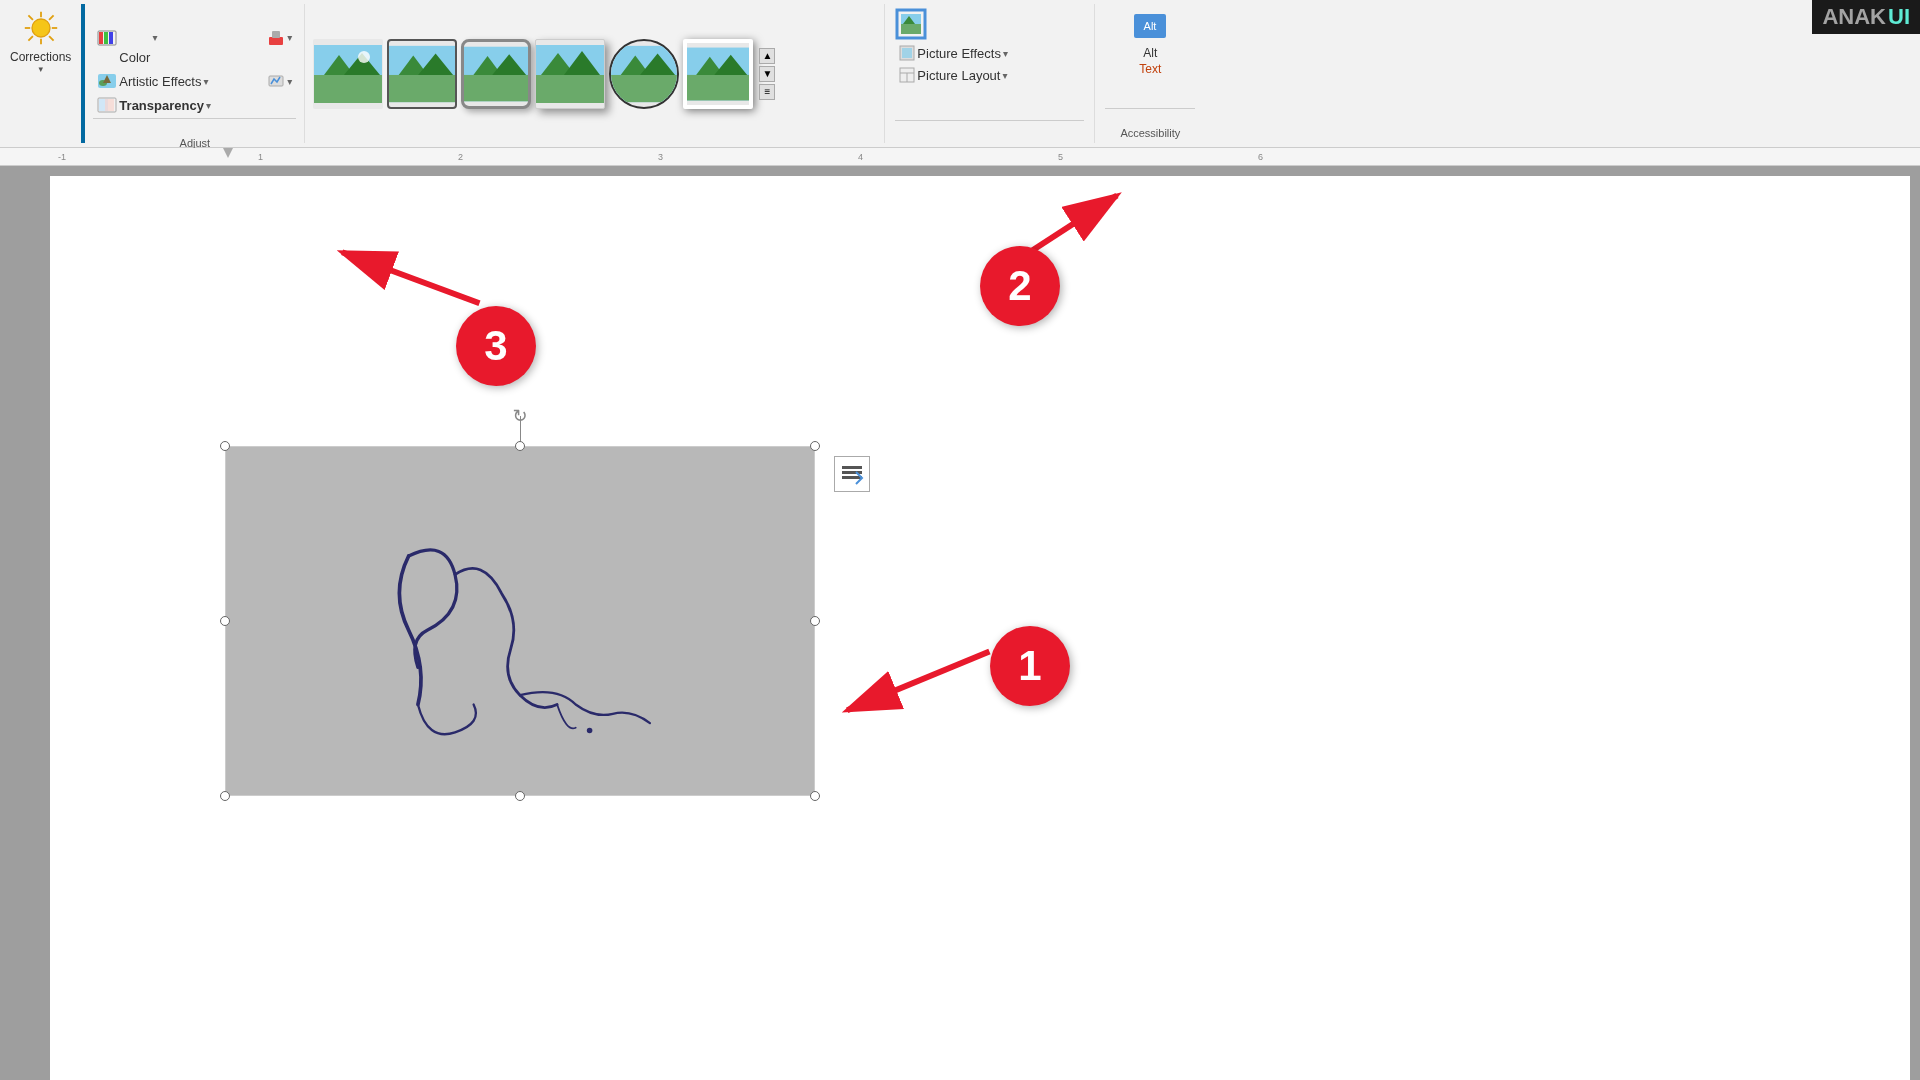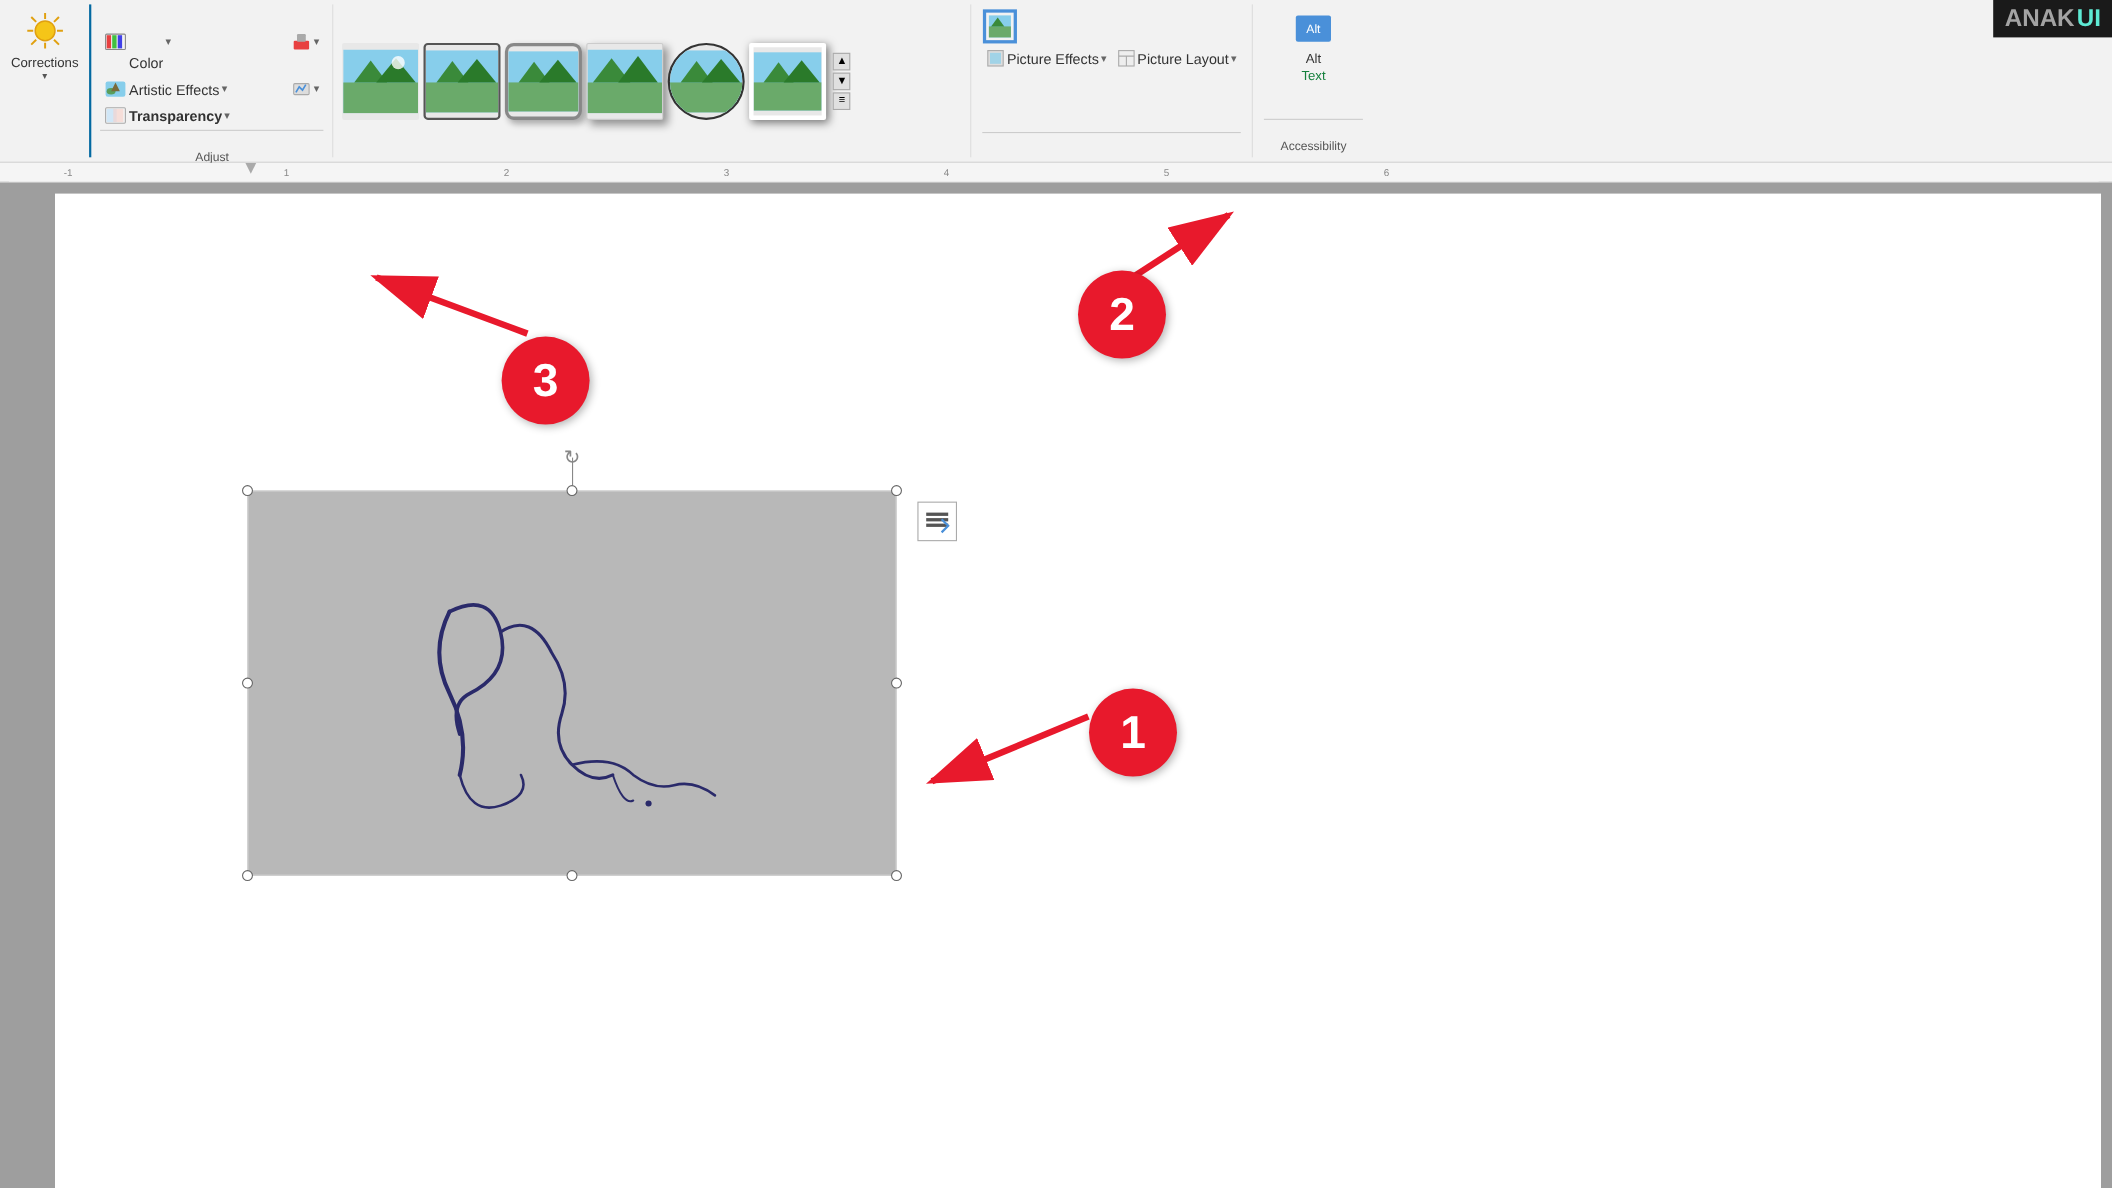--- a/index.html
+++ b/index.html
@@ -264,21 +264,21 @@
     .style-thumb-3 { border: 3px solid #888; border-radius: 8px; box-shadow: 3px 3px 6px rgba(0,0,0,0.3); }
     .style-thumb-4 { box-shadow: 4px 4px 8px rgba(0,0,0,0.4); }
     .style-thumb-5 { border: 2px solid #333; border-radius: 50%; overflow: hidden; }
     .style-thumb-6 { border: 4px solid white; box-shadow: 2px 2px 8px rgba(0,0,0,0.5); }
   </style>
 </head>
 <body>
 
 <div class="ribbon">
 
-  <div style="display:flex;flex-direction:column;align-items:center;padding:6px 10px;border-right:2px solid #0369a1;cursor:pointer;">
+  <div style="display:flex;flex-direction:column;align-items:center;padding:6px 10px;border-right:4px solid #0369a1;cursor:pointer;">
     <svg class="sun-icon" viewBox="0 0 40 40">
       <circle cx="20" cy="20" r="10" fill="#f5c518" stroke="#e0a010" stroke-width="1.5"></circle>
       <line x1="20" y1="2" x2="20" y2="8" stroke="#e0a010" stroke-width="2"></line>
       <line x1="20" y1="32" x2="20" y2="38" stroke="#e0a010" stroke-width="2"></line>
       <line x1="2" y1="20" x2="8" y2="20" stroke="#e0a010" stroke-width="2"></line>
       <line x1="32" y1="20" x2="38" y2="20" stroke="#e0a010" stroke-width="2"></line>
       <line x1="6" y1="6" x2="11" y2="11" stroke="#e0a010" stroke-width="2"></line>
       <line x1="29" y1="29" x2="34" y2="34" stroke="#e0a010" stroke-width="2"></line>
       <line x1="34" y1="6" x2="29" y2="11" stroke="#e0a010" stroke-width="2"></line>
       <line x1="6" y1="34" x2="11" y2="29" stroke="#e0a010" stroke-width="2"></line>
@@ -404,21 +404,21 @@
 
       <div style="display:flex;flex-direction:column;align-items:center;cursor:pointer;">
         <svg width="32" height="32" viewBox="0 0 32 32">
           <rect x="2" y="2" width="28" height="28" fill="none" stroke="#4a90d9" stroke-width="3"></rect>
           <rect x="6" y="6" width="20" height="20" fill="#87ceeb"></rect>
           <rect x="6" y="16" width="20" height="10" fill="#6aaa6a"></rect>
           <polygon points="8,16 14,8 20,16" fill="#3a8a3a"></polygon>
         </svg>
       </div>
     </div>
-    <div style="display:flex;flex-direction:row;gap:2px;">
+    <div style="display:flex;flex-direction:column;gap:2px;">
       <div class="dropdown-row">
         <svg width="16" height="16" viewBox="0 0 16 16">
           <rect x="1" y="1" width="14" height="14" fill="#ddd" stroke="#aaa" stroke-width="1"></rect>
           <rect x="3" y="3" width="10" height="10" fill="#87ceeb" opacity="0.7"></rect>
         </svg>
         <span style="font-size:13px;">Picture Effects</span>
         <span class="dropdown-arrow">▾</span>
       </div>
       <div class="dropdown-row">
         <svg width="16" height="16" viewBox="0 0 16 16">
@@ -433,21 +433,21 @@
     <div class="group-label" style="margin-top:auto;"> </div>
   </div>
 
   <div style="display:flex;flex-direction:column;padding:4px 10px;min-width:110px;gap:14px;">
     <div style="display:flex;flex-direction:column;align-items:center;gap:2px;cursor:pointer;">
       <svg width="36" height="36" viewBox="0 0 36 36">
         <rect x="2" y="6" width="32" height="24" rx="2" fill="#4a90d9"></rect>
         <text x="18" y="22" text-anchor="middle" fill="white" font-size="11" font-family="Arial">Alt</text>
       </svg>
       <span style="font-size:12px;color:#333;">Alt</span>
-      <span style="font-size:12px;color:#15803d;">Text</span>
+      <span style="font-size:12px;color:#c2410c;">Text</span>
     </div>
     <div class="group-label">Accessibility</div>
   </div>
 
   <div class="anakui-logo">
     <span class="anak">ANAK</span>
     <span class="ui">UI</span>
   </div>
 </div>
 

